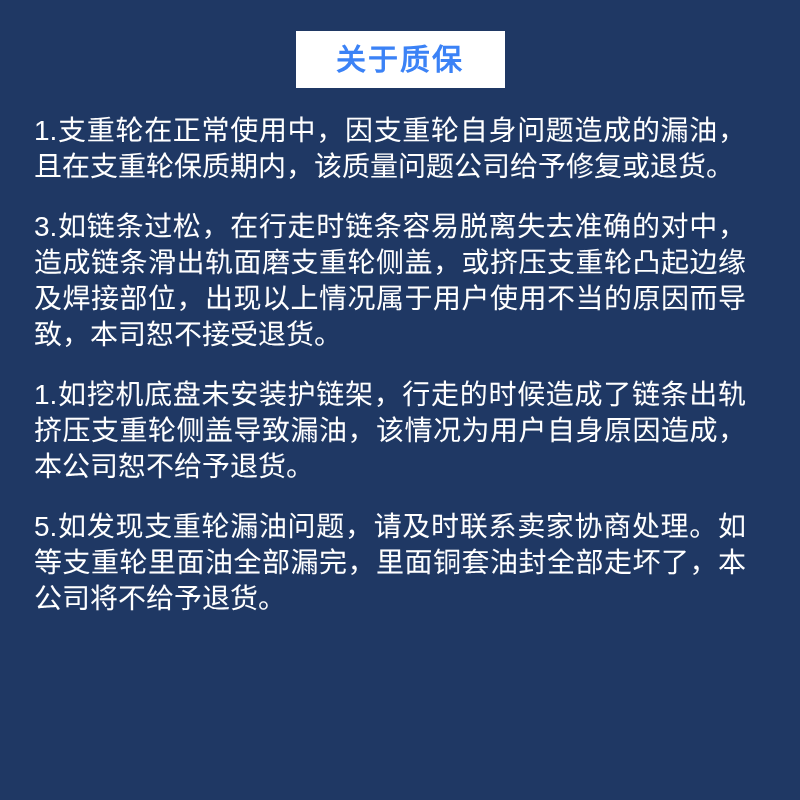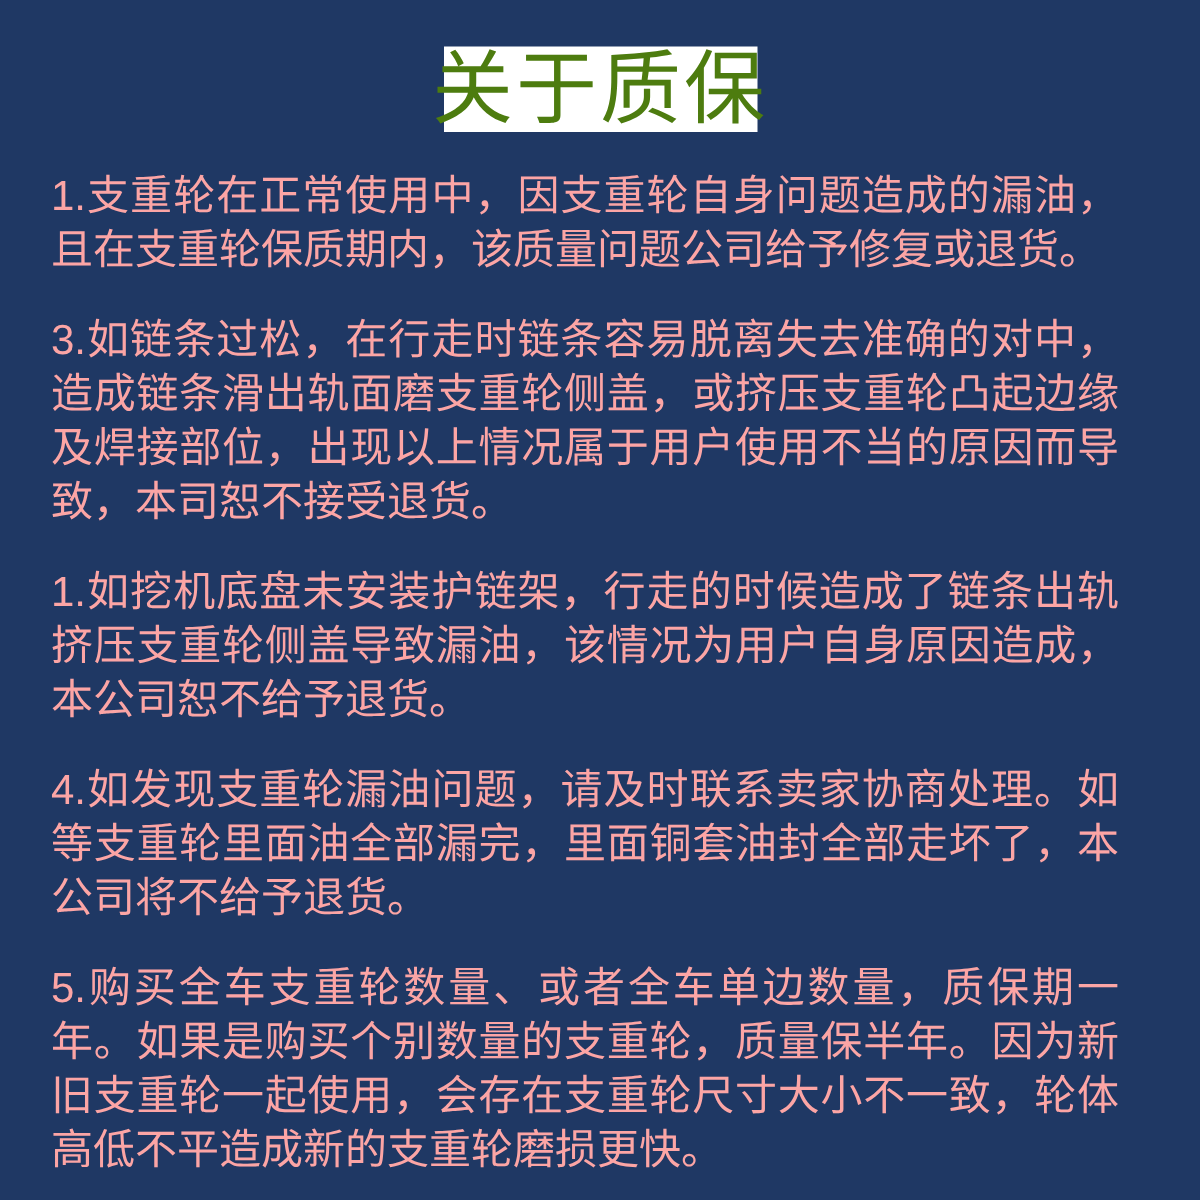--- a/index.html
+++ b/index.html
@@ -19,30 +19,30 @@
   .title-badge {
     width: 209px;
     height: 57px;
     margin: 31px auto 0 auto;
     background: #ffffff;
     display: flex;
     align-items: center;
     justify-content: center;
   }
   .title-badge .page-title {
-    color: #4d7c0f;
-    font-size: 54px;
-    font-weight: normal;
+    color: #3b82f6;
+    font-size: 30px;
+    font-weight: bold;
     letter-spacing: 2px;
     line-height: 1;
     white-space: nowrap;
   }
   .clauses {
     margin: 25px 54px 0 34px;
-    color: #fca5a5;
+    color: #ffffff;
     font-size: 28px;
     line-height: 36px;
     text-align: justify;
     text-justify: inter-ideograph;
   }
   .clause {
     margin: 0 0 24px 0;
   }
   .clause:last-child {
     margin-bottom: 0;
@@ -54,17 +54,16 @@
 <main class="poster">
 
   <div class="title-badge">
     <span class="page-title">关于质保</span>
   </div>
 
   <section class="clauses">
     <p class="clause">1.支重轮在正常使用中，因支重轮自身问题造成的漏油，且在支重轮保质期内，该质量问题公司给予修复或退货。</p>
     <p class="clause">3.如链条过松，在行走时链条容易脱离失去准确的对中，造成链条滑出轨面磨支重轮侧盖，或挤压支重轮凸起边缘及焊接部位，出现以上情况属于用户使用不当的原因而导致，本司恕不接受退货。</p>
     <p class="clause">1.如挖机底盘未安装护链架，行走的时候造成了链条出轨挤压支重轮侧盖导致漏油，该情况为用户自身原因造成，本公司恕不给予退货。</p>
-    <p class="clause">4.如发现支重轮漏油问题，请及时联系卖家协商处理。如等支重轮里面油全部漏完，里面铜套油封全部走坏了，本公司将不给予退货。</p>
-    <p class="clause">5.购买全车支重轮数量、或者全车单边数量，质保期一年。如果是购买个别数量的支重轮，质量保半年。因为新旧支重轮一起使用，会存在支重轮尺寸大小不一致，轮体高低不平造成新的支重轮磨损更快。</p>
+    <p class="clause">5.如发现支重轮漏油问题，请及时联系卖家协商处理。如等支重轮里面油全部漏完，里面铜套油封全部走坏了，本公司将不给予退货。</p>
   </section>
 
 </main>
 
 </body></html>

